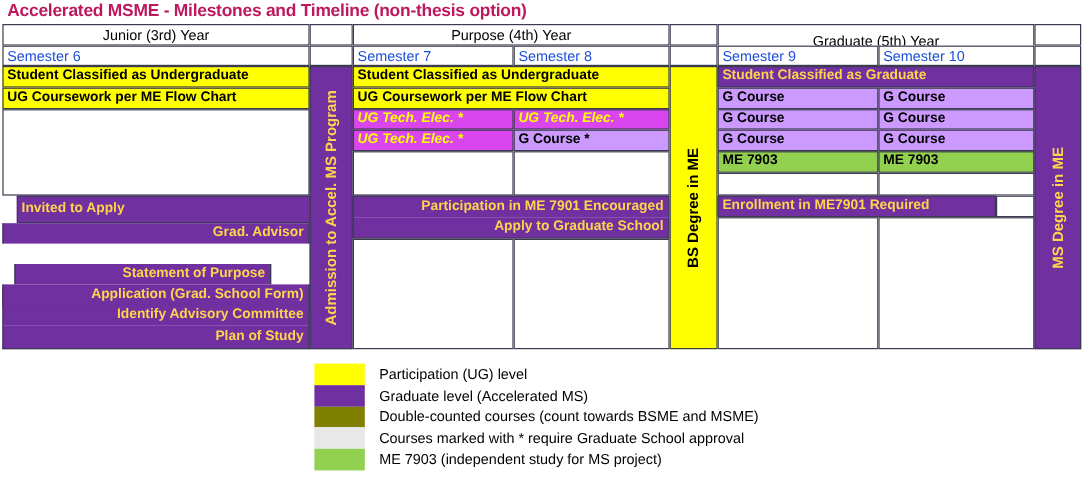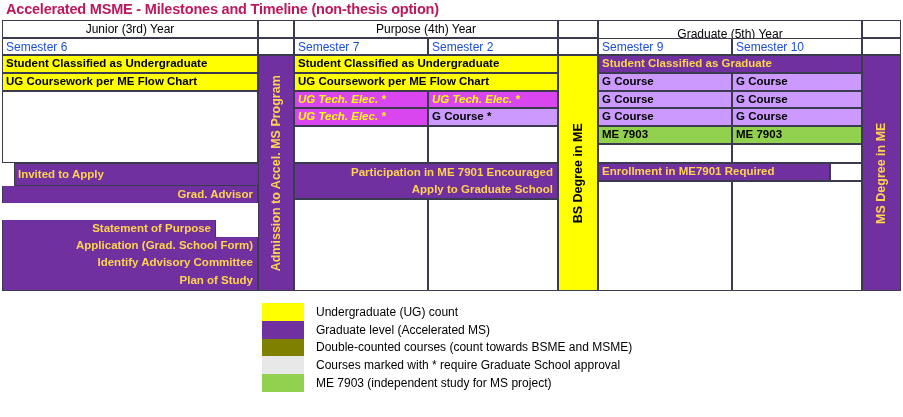--- a/index.html
+++ b/index.html
@@ -85,35 +85,35 @@
   <div class="cell hdr ctr" style="left:2px;top:20px;width:256px;height:18px;">Junior (3rd) Year</div>
   <div class="cell hdr ctr" style="left:258px;top:20px;width:36px;height:18px;"></div>
   <div class="cell hdr ctr" style="left:294px;top:20px;width:264px;height:18px;">Purpose (4th) Year</div>
   <div class="cell hdr ctr" style="left:558px;top:20px;width:40px;height:18px;"></div>
   <div class="cell hdr ctr" style="left:598px;top:20px;width:264px;height:27px;">Graduate (5th) Year</div>
   <div class="cell hdr ctr" style="left:862px;top:20px;width:39px;height:18px;"></div>
 
   <div class="cell hdr2 lft" style="left:2px;top:38px;width:256px;height:17px;">Semester 6</div>
   <div class="cell hdr2" style="left:258px;top:38px;width:36px;height:17px;"></div>
   <div class="cell hdr2 lft" style="left:294px;top:38px;width:134px;height:17px;">Semester 7</div>
-  <div class="cell hdr2 lft" style="left:428px;top:38px;width:130px;height:17px;">Semester 2</div>
+  <div class="cell hdr2 lft" style="left:428px;top:38px;width:130px;height:17px;">Semester 8</div>
   <div class="cell hdr2" style="left:558px;top:38px;width:40px;height:17px;"></div>
   <div class="cell hdr2 lft" style="left:598px;top:38px;width:134px;height:17px;">Semester 9</div>
   <div class="cell hdr2 lft" style="left:732px;top:38px;width:130px;height:17px;">Semester 10</div>
   <div class="cell hdr2" style="left:862px;top:38px;width:39px;height:17px;"></div>
 
   <div class="cell yellow lft" style="left:2px;top:55px;width:256px;height:18px;">Student Classified as Undergraduate</div>
   <div class="cell yellow lft" style="left:2px;top:73px;width:256px;height:18px;">UG Coursework per ME Flow Chart</div>
   <div class="cell white" style="left:2px;top:91px;width:256px;height:72px;"></div>
 
   <div class="cell purple lft" style="left:2px;top:163px;width:256px;height:23px;margin-left:12px;">Invited to Apply</div>
 
   <div class="cell purple rgt" style="left:2px;top:186px;width:256px;height:17px;border-top:none;border-bottom:none;">Grad. Advisor</div>
   <div class="cell purple rgt" style="left:2px;top:203px;width:256px;height:17px;border-top:none;border-bottom:none;margin-top:36px;">Research Project</div>
-  <div class="cell purple rgt" style="left:2px;top:220px;width:214px;height:17px;border-top:none;border-bottom:none;">Statement of Purpose</div>
+  <div class="cell purple rgt" style="left:12px;top:220px;width:214px;height:17px;border-top:none;border-bottom:none;">Statement of Purpose</div>
   <div class="cell purple rgt" style="left:2px;top:237px;width:256px;height:17px;border-top:none;border-bottom:none;">Application (Grad. School Form)</div>
   <div class="cell purple rgt" style="left:2px;top:254px;width:256px;height:17px;border-top:none;border-bottom:none;">Identify Advisory Committee</div>
   <div class="cell purple rgt" style="left:2px;top:271px;width:256px;height:20px;border-top:none;">Plan of Study</div>
 
   <div class="vert purple" style="left:258px;top:55px;width:36px;height:236px;">
     <span>Admission to Accel. MS Program</span>
   </div>
 
   <div class="cell yellow lft" style="left:294px;top:55px;width:264px;height:18px;">Student Classified as Undergraduate</div>
   <div class="cell yellow lft" style="left:294px;top:73px;width:264px;height:18px;">UG Coursework per ME Flow Chart</div>
@@ -160,21 +160,21 @@
   <div class="cell white" style="left:598px;top:181px;width:134px;height:110px;"></div>
   <div class="cell white" style="left:732px;top:181px;width:130px;height:110px;"></div>
 
   <div class="vert purple" style="left:862px;top:55px;width:39px;height:236px;">
     <span>MS Degree in ME</span>
   </div>
 
   <div id="legend">
     <div class="lgrow">
       <div class="swatch sw-yellow"></div>
-      <div class="lglab">Undergraduate (UG) count</div>
+      <div class="lglab">Participation (UG) level</div>
     </div>
     <div class="lgrow">
       <div class="swatch sw-purple"></div>
       <div class="lglab">Graduate level (Accelerated MS)</div>
     </div>
     <div class="lgrow">
       <div class="swatch sw-olive"></div>
       <div class="lglab">Double-counted courses (count towards BSME and MSME)</div>
     </div>
     <div class="lgrow">

